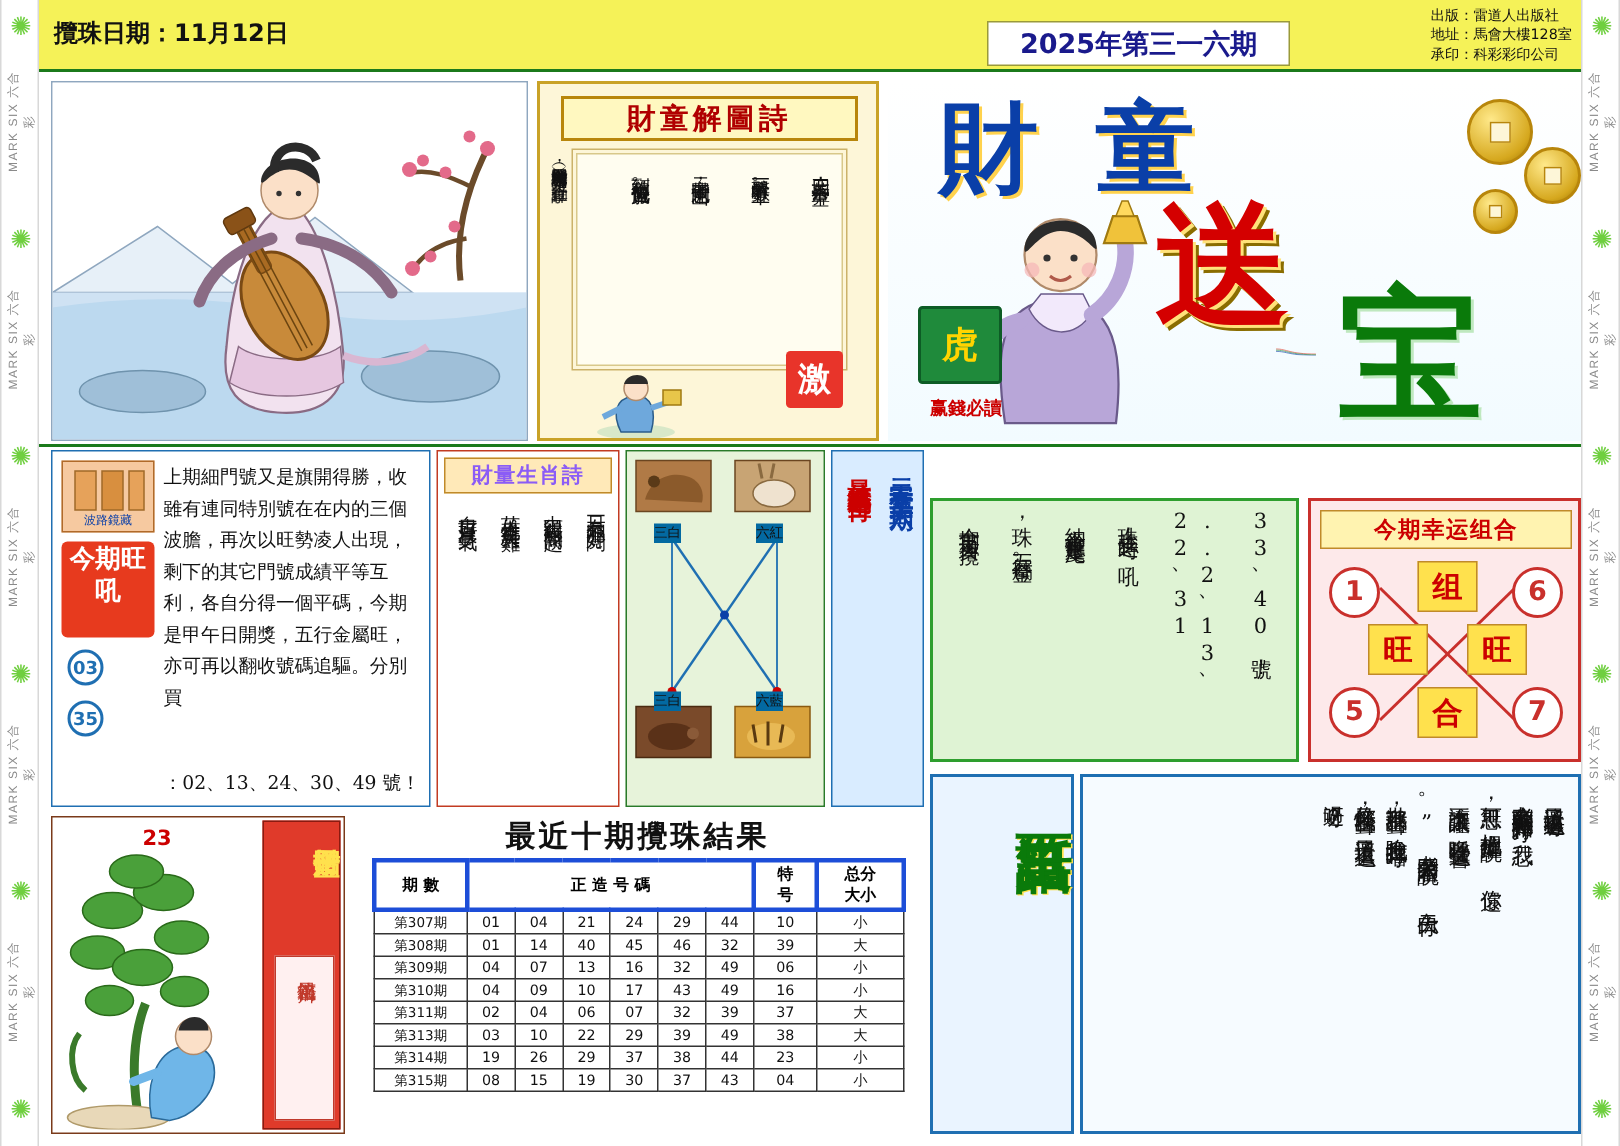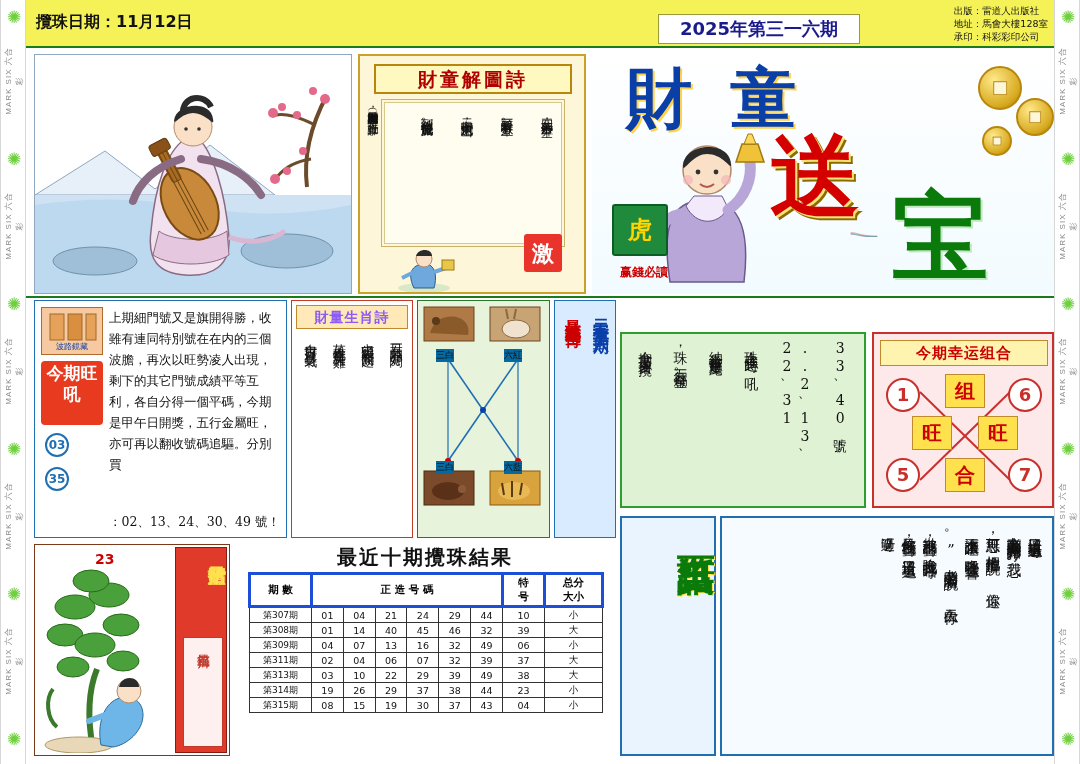--- a/index.html
+++ b/index.html
@@ -705,20 +705,31 @@
             <td class="nums">04</td>
             <td class="nums">07</td>
             <td class="nums">13</td>
             <td class="nums">16</td>
             <td class="nums">32</td>
             <td class="nums">49</td>
             <td>06</td>
             <td>小</td>
           </tr>
           <tr>
+            <td class="issue">第310期</td>
+            <td class="nums">04</td>
+            <td class="nums">09</td>
+            <td class="nums">10</td>
+            <td class="nums">17</td>
+            <td class="nums">43</td>
+            <td class="nums">49</td>
+            <td>16</td>
+            <td>小</td>
+          </tr>
+          <tr>
             <td class="issue">第311期</td>
             <td class="nums">02</td>
             <td class="nums">04</td>
             <td class="nums">06</td>
             <td class="nums">07</td>
             <td class="nums">32</td>
             <td class="nums">39</td>
             <td>37</td>
             <td>大</td>
           </tr>

